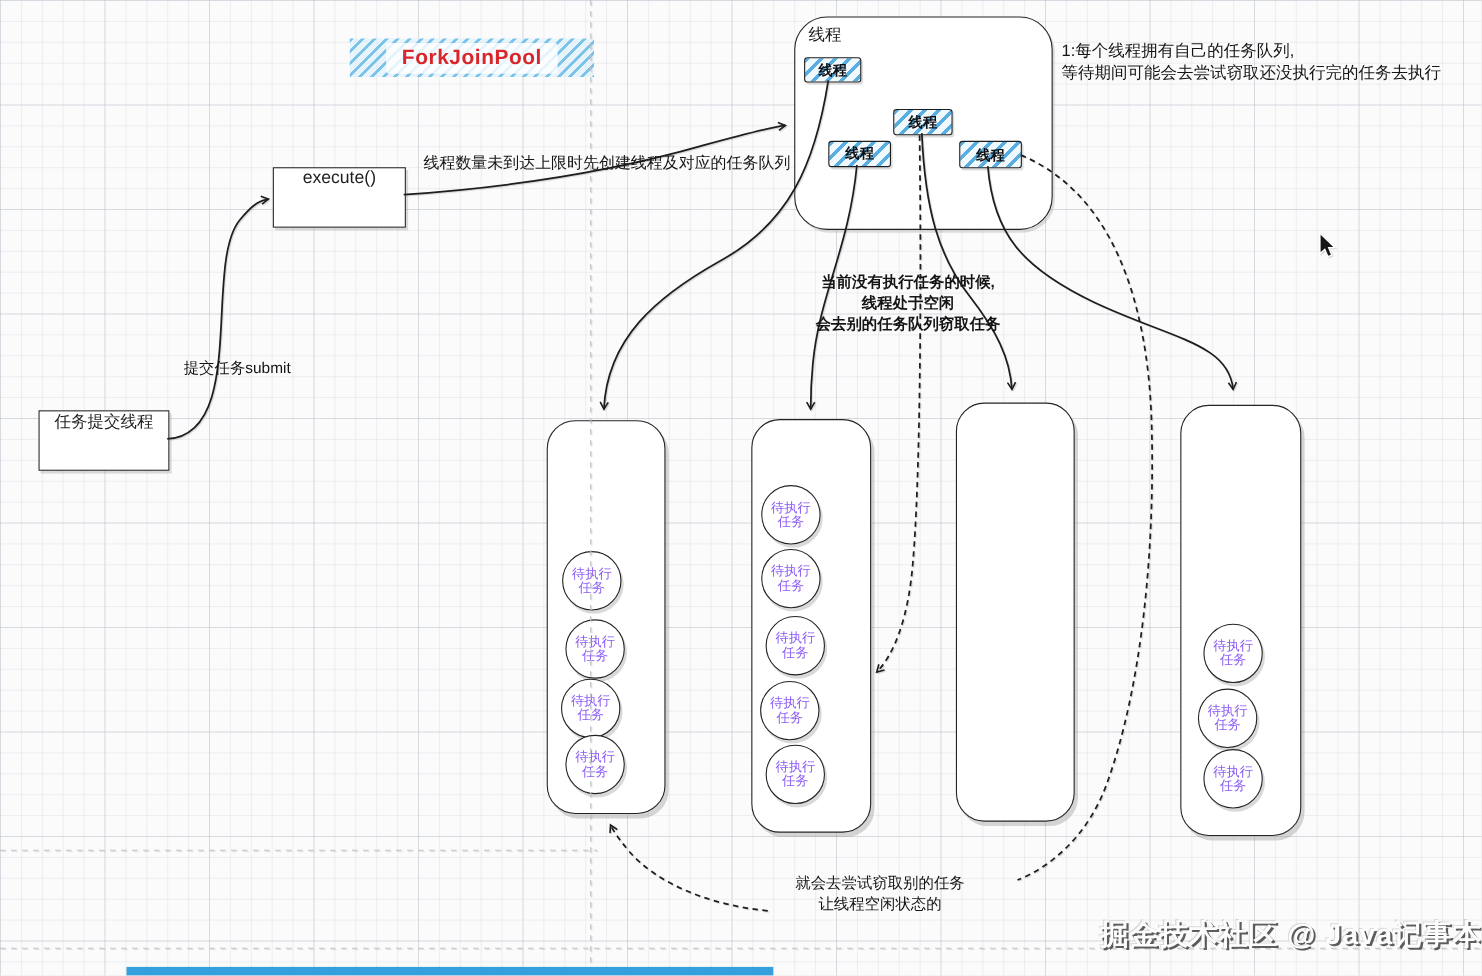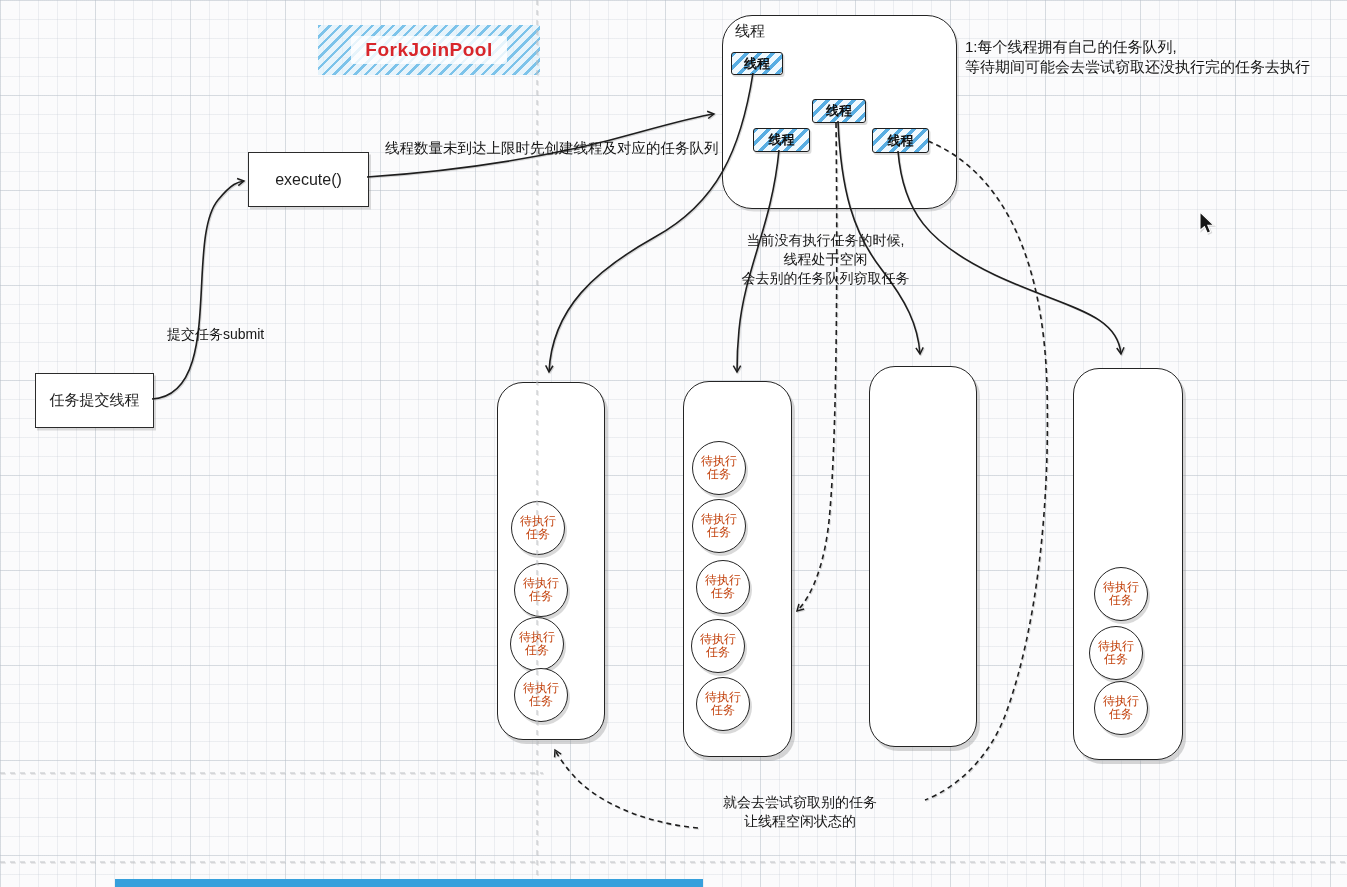--- a/index.html
+++ b/index.html
@@ -11,30 +11,30 @@
       linear-gradient(to right, rgba(185,192,201,.42) 1px, transparent 1px),
       linear-gradient(to bottom, rgba(185,192,201,.42) 1px, transparent 1px),
       linear-gradient(to right, rgba(200,206,214,.30) 1px, transparent 1px),
       linear-gradient(to bottom, rgba(200,206,214,.30) 1px, transparent 1px);
     background-size:95px 95px,95px 95px,19px 19px,19px 19px;
   }
   .abs{position:absolute;}
   
   .box{
     position:absolute;background:#fff;border:1.4px solid #2b2b2b;
-    display:flex;align-items:center;justify-content:center;
+    display:flex;justify-content:center;
     box-shadow:2px 2.5px 0 rgba(140,140,140,.30);
   }
   .pool{
     position:absolute;background:#fff;border:1.6px solid #242424;border-radius:30px;
     box-shadow:2px 2.5px 0 rgba(140,140,140,.28);
   }
   .pool-label{position:absolute;left:12px;top:6px;font-size:15px;color:#1b1b1b;}
   .hatch-title{
-    position:absolute;left:318px;top:25px;width:222px;height:50px;
+    position:absolute;left:318px;top:35px;width:222px;height:35px;
     background:repeating-linear-gradient(135deg,#7cc3ea 0 2.5px, rgba(216,238,250,.55) 2.5px 7.5px);
     display:flex;align-items:center;justify-content:center;
   }
   .hatch-title .inner{
     background:rgba(255,255,255,.82);padding:3px 14px;border-radius:3px;
     font-size:19px;font-weight:bold;letter-spacing:.5px;
   }
   .thread-box{
     position:absolute;border:1.6px solid #1d1d1d;border-radius:3px;
     background:repeating-linear-gradient(135deg,#58ade2 0 3.5px, rgba(228,244,253,.55) 3.5px 9px);
@@ -43,21 +43,21 @@
     box-shadow:1.5px 2px 0 rgba(140,140,140,.3);
   }
   .queue{
     position:absolute;background:#fff;border:1.8px solid #242424;border-radius:26px;
     box-shadow:3px 4px 0 rgba(130,130,130,.32);
   }
   .task-circle{
     position:absolute;width:52px;height:52px;border-radius:50%;
     background:#fff;border:1.8px solid #242424;
     display:flex;flex-direction:column;align-items:center;justify-content:center;
-    font-size:12px;line-height:13.5px;color:#c2410c;
+    font-size:12px;line-height:13.5px;color:#8b5cf6;
     box-shadow:2px 3px 0 rgba(130,130,130,.3);
   }
   .note{position:absolute;font-size:15px;line-height:20px;color:#151515;}
   .note div{white-space:nowrap;}
   .center-note{text-align:center;font-size:14px;line-height:19px;}
   .lbl{position:absolute;font-size:14.5px;white-space:nowrap;color:#151515;}
   .watermark{
     position:absolute;left:1000px;top:832px;font-size:26px;font-weight:bold;letter-spacing:1px;
     color:#fdfdfd;text-shadow:2px 2px 0 rgba(75,75,75,.9), -1px -1px 0 rgba(120,120,120,.25);
     white-space:nowrap;
@@ -193,27 +193,28 @@
 
   <div class="lbl" style="left:167px;top:326px;font-size:14px;">提交任务submit</div>
 
   <div class="lbl" style="left:385px;top:139px;text-align:right;">线程数量未到达上限时先创建线程及对应的任务队列</div>
 
   <div class="note" style="left:965px;top:37px;">
     <div>1:每个线程拥有自己的任务队列,</div>
     <div>等待期间可能会去尝试窃取还没执行完的任务去执行</div>
   </div>
 
-  <div class="note center-note" style="left:728px;top:231px;width:195px;">
+  <div class="note center-note" style="left:728px;top:247px;width:195px;font-weight:bold;">
     <div>当前没有执行任务的时候,</div>
     <div>线程处于空闲</div>
     <div>会去别的任务队列窃取任务</div>
   </div>
 
   <div class="note center-note" style="left:620px;top:793px;width:360px;">
     <div>就会去尝试窃取别的任务</div>
     <div>让线程空闲状态的</div>
   </div>
 
+  <div class="watermark">掘金技术社区 @ Java记事本</div>
 
   <div class="bottom-bar" style="background:#36a0dc;"></div>
 
 </div>
 
 </body></html>

